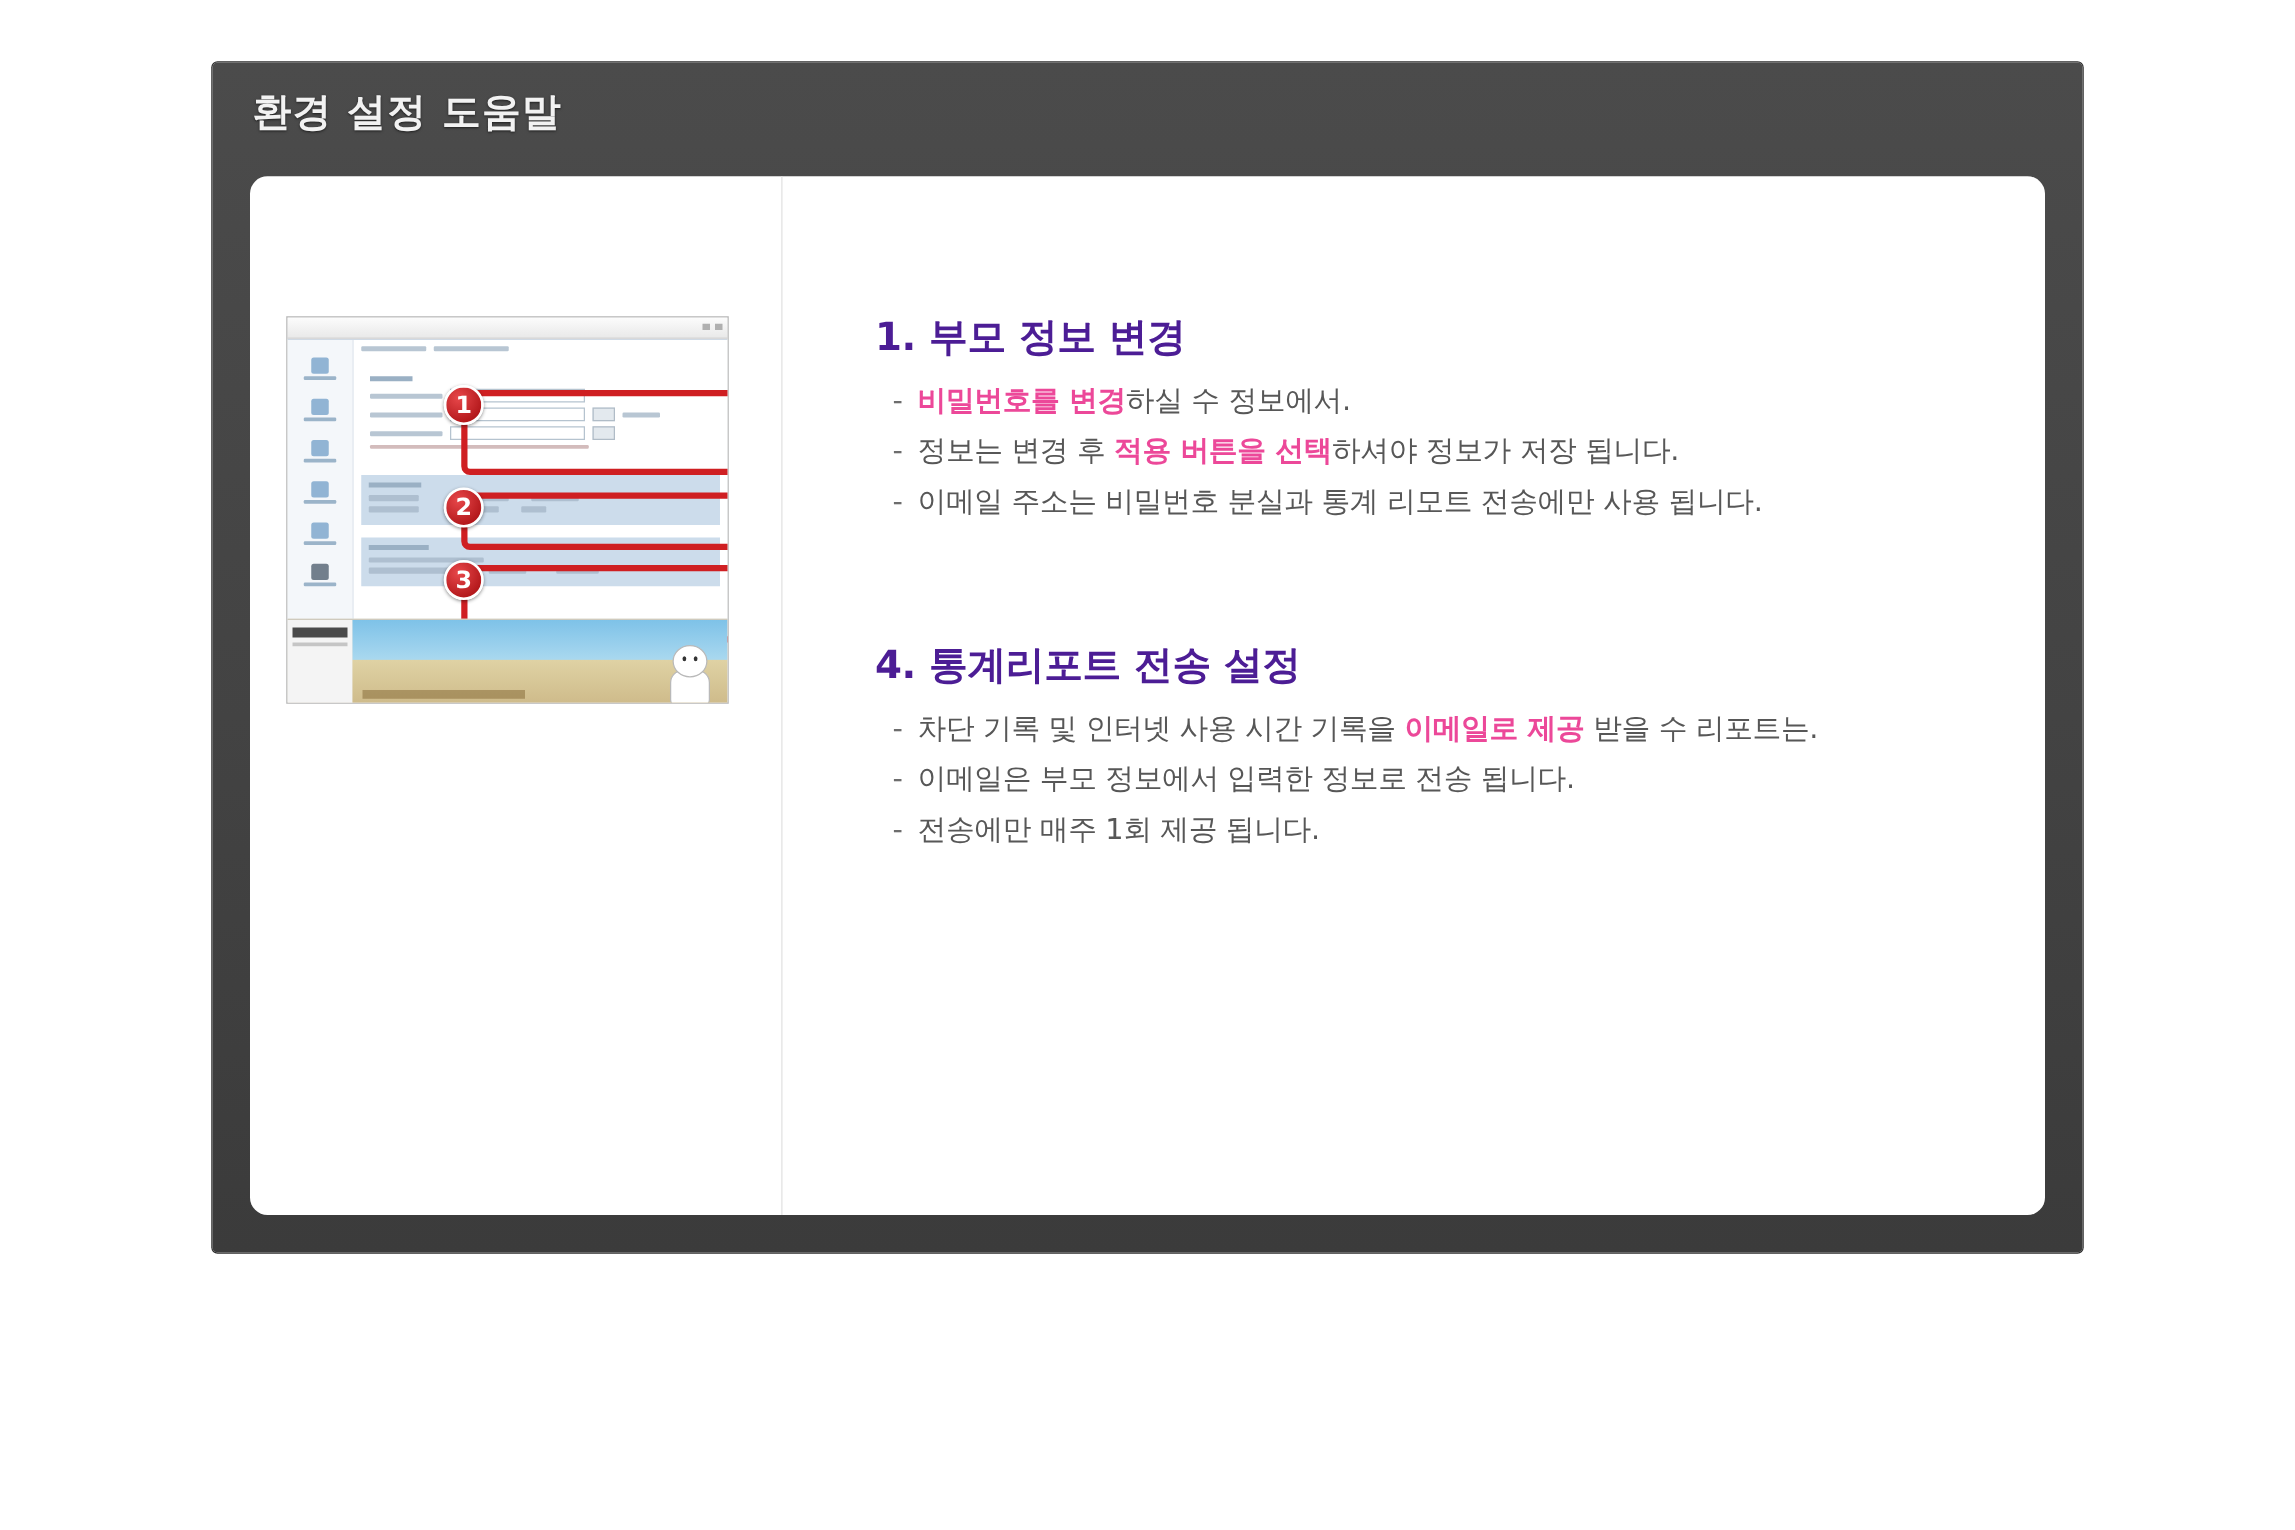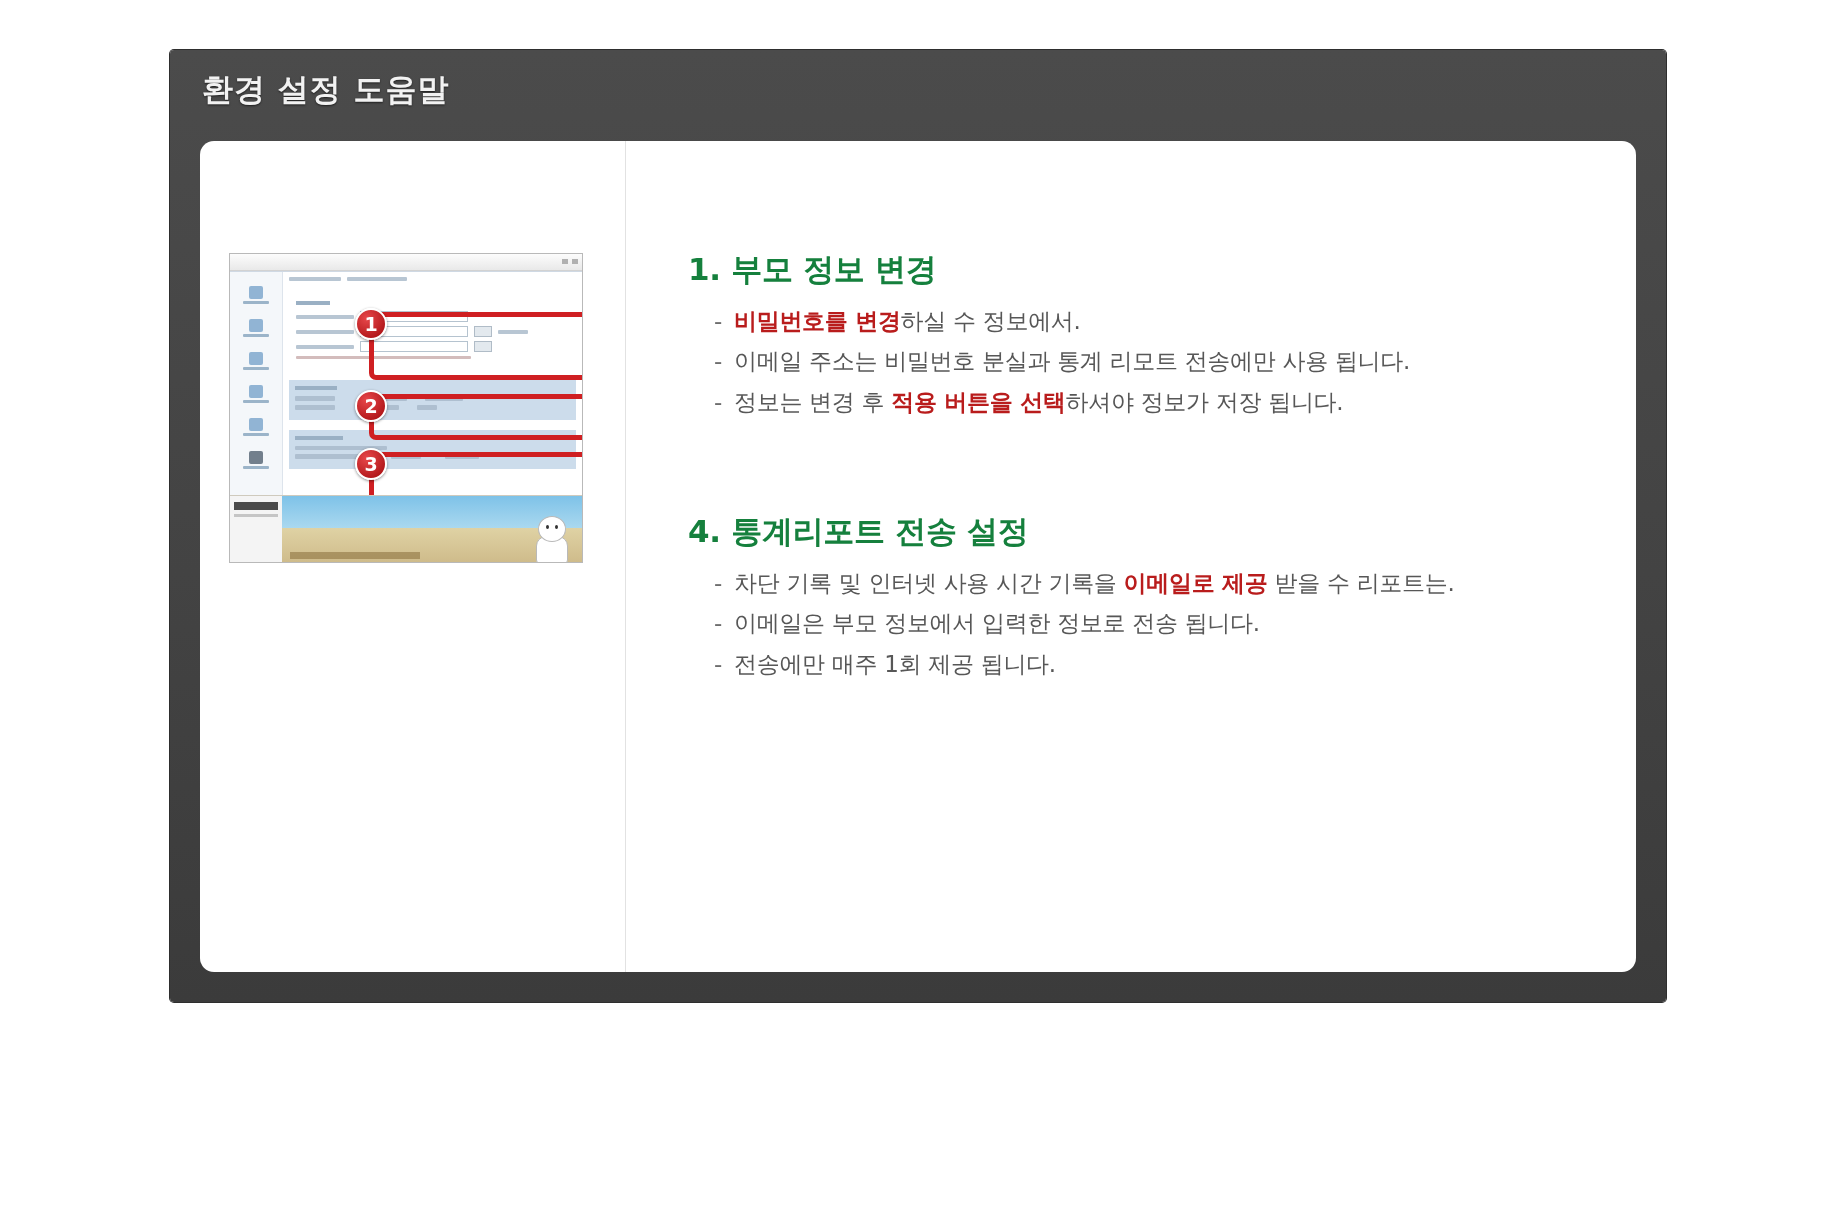--- a/index.html
+++ b/index.html
@@ -269,22 +269,22 @@
   .help-col {
     flex: 1;
     padding: 108px 0 0 62px;
     box-sizing: border-box;
   }
   .section { margin-bottom: 64px; }
   .section:last-child { margin-bottom: 0; }
   .section-heading {
     font-size: 31px;
     font-weight: bold;
-    color: #15803d;
-    margin: 0 0 14px 0;
+    color: #4c1d95;
+    margin: 0 0 14px 12px;
     letter-spacing: -0.3px;
   }
   .bullets {
     list-style: none;
     margin: 0;
     padding: 0 0 0 26px;
   }
   .bullets li {
     font-size: 23px;
     color: #575757;
@@ -294,21 +294,21 @@
     position: relative;
     padding-left: 20px;
   }
   .bullets li::before {
     content: "-";
     position: absolute;
     left: 0;
     top: 0;
     color: #6d6d6d;
   }
-  .hi { color: #b91c1c; font-weight: bold; }
+  .hi { color: #ec4899; font-weight: bold; }
   .sec-1 { margin-top: 0; }
   .sec-2 { margin-top: 86px; }
   .sec-3 { margin-top: 92px; }
 </style>
 </head>
 <body>
 
 <div class="window">
 
   <div class="title-bar">
@@ -435,22 +435,22 @@
 
       </div>
     </div>
 
     <div class="help-col">
 
       <div class="section sec-1">
         <h2 class="section-heading">1. 부모 정보 변경</h2>
         <ul class="bullets">
           <li><span></span><span class="hi">비밀번호를 변경</span><span>하실 수 정보에서.</span></li>
+          <li><span>정보는 변경 후 </span><span class="hi">적용 버튼을 선택</span><span>하셔야 정보가 저장 됩니다.</span></li>
           <li><span>이메일 주소는 비밀번호 분실과 통계 리모트 전송에만 사용 됩니다.</span><span class="hi"></span><span></span></li>
-          <li><span>정보는 변경 후 </span><span class="hi">적용 버튼을 선택</span><span>하셔야 정보가 저장 됩니다.</span></li>
         </ul>
       </div>
 
 
       <div class="section sec-3">
         <h2 class="section-heading">4. 통계리포트 전송 설정</h2>
         <ul class="bullets">
           <li><span>차단 기록 및 인터넷 사용 시간 기록을 </span><span class="hi">이메일로 제공</span><span> 받을 수 리포트는.</span></li>
           <li><span>이메일은 부모 정보에서 입력한 정보로 전송 됩니다.</span><span class="hi"></span><span></span></li>
           <li><span>전송에만 매주 1회 제공 됩니다.</span><span class="hi"></span><span></span></li>

